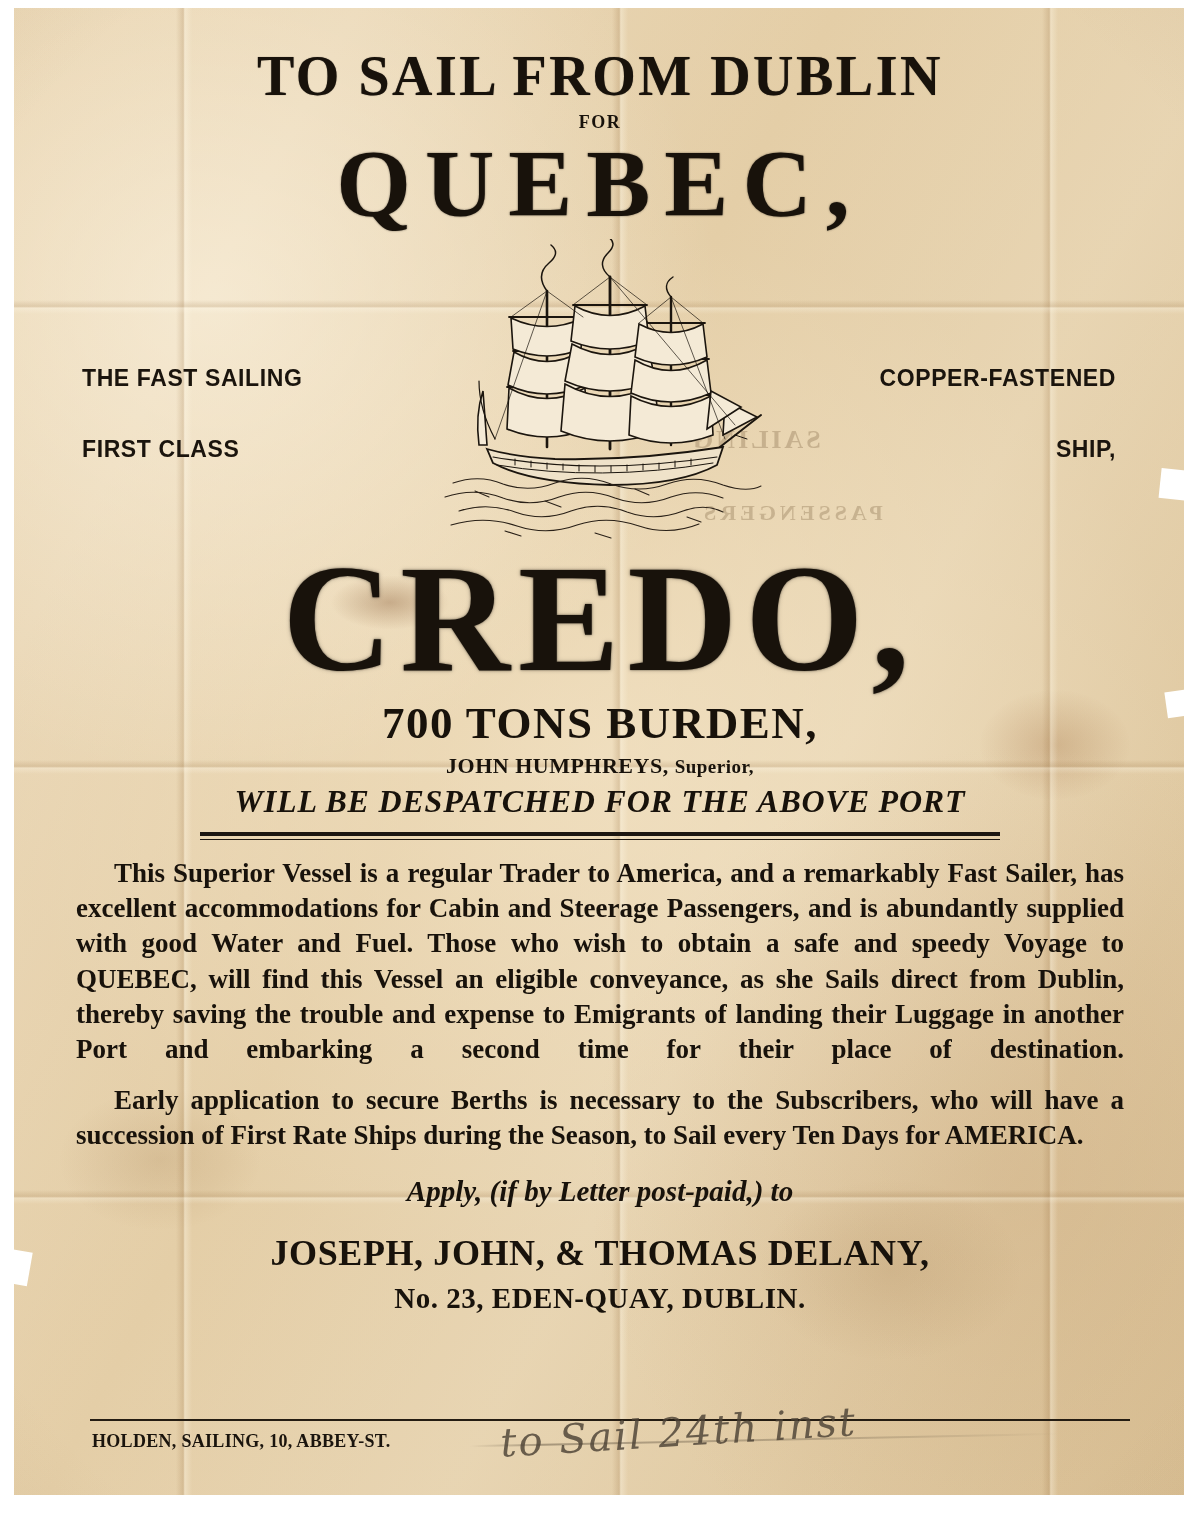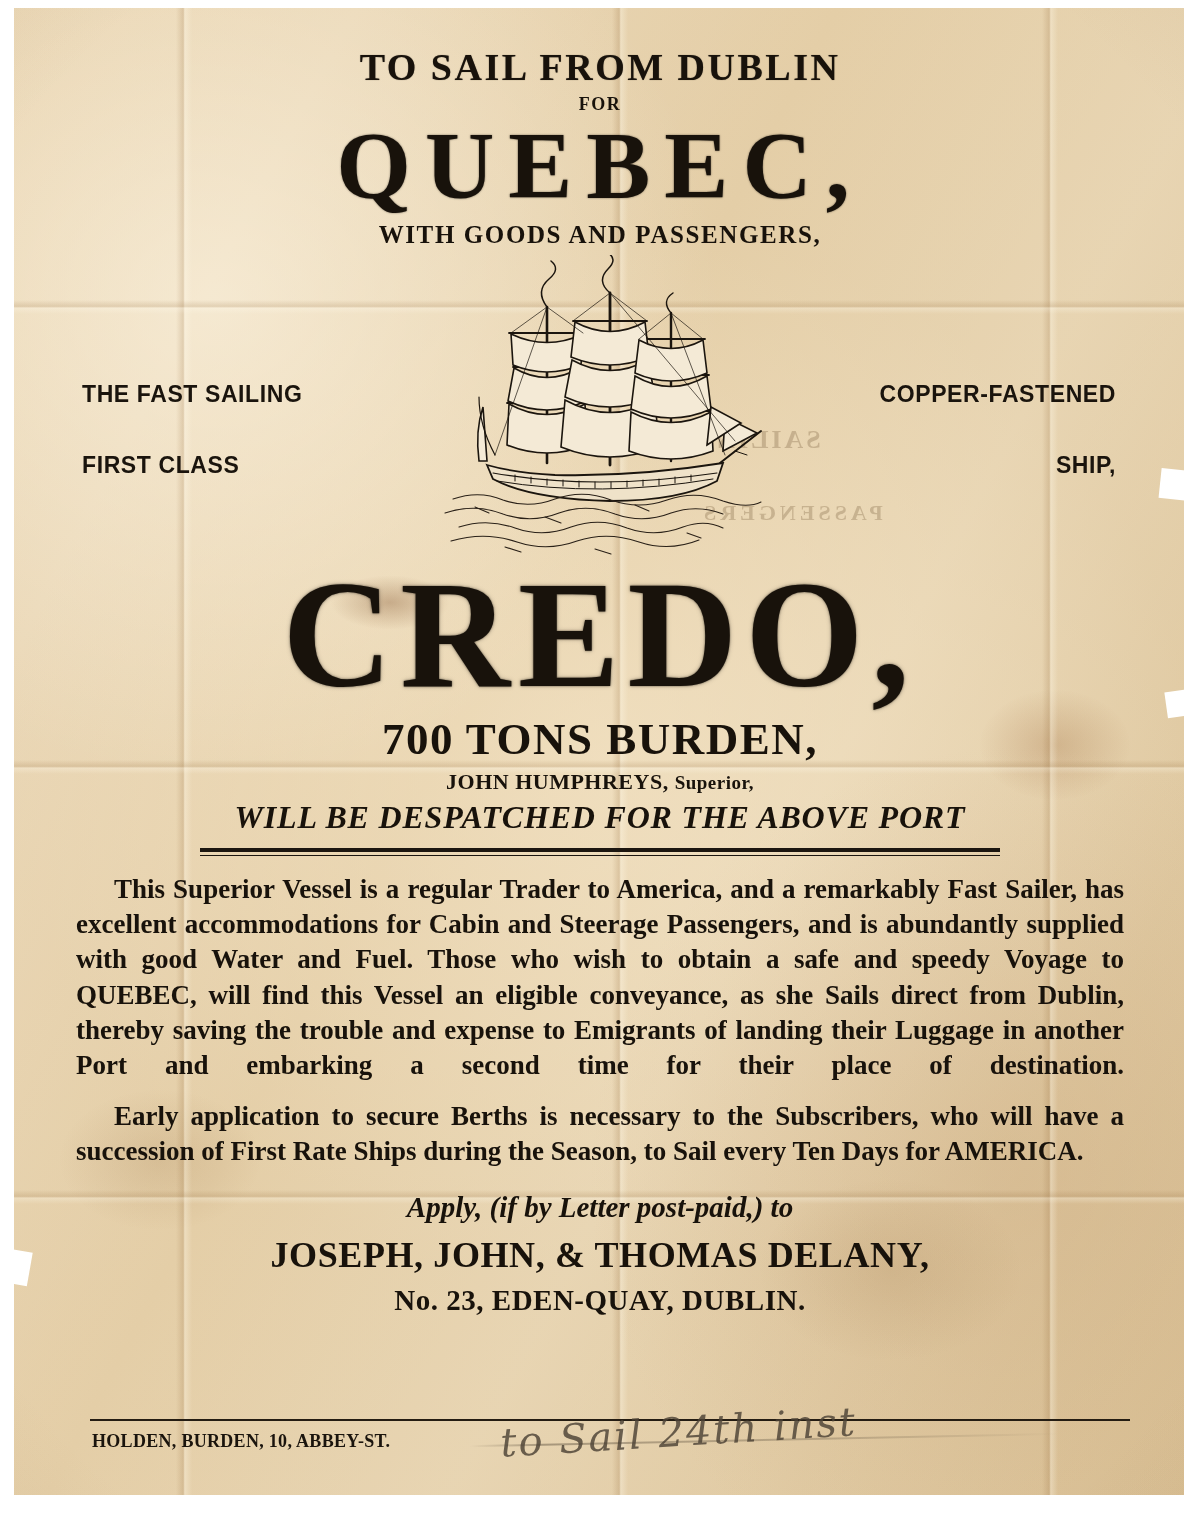--- a/index.html
+++ b/index.html
@@ -76,21 +76,21 @@
     position: relative;
     z-index: 7;
     padding: 42px 60px 0 60px;
     text-align: center;
     color: #18120b;
   }
 
   .line-sail {
     font-family: "Liberation Serif", serif;
     font-weight: bold;
-    font-size: 38px;
+    font-size: 56px;
     letter-spacing: 2.5px;
     line-height: 1.0;
     margin: 6px 0 2px 0;
     text-shadow: 0 0 1px rgba(24,18,11,0.55);
   }
   .line-for {
     font-family: "Liberation Serif", serif;
     font-weight: bold;
     font-size: 18px;
     letter-spacing: 1.5px;
@@ -210,21 +210,21 @@
     color: #18120b;
     font-weight: 600;
   }
   .body-para.last { text-align-last: left; }
 
   .apply-line {
     font-family: "Liberation Serif", serif;
     font-style: italic;
     font-weight: bold;
     font-size: 29px;
-    margin: 22px 0 10px 0;
+    margin: 22px 0 24px 0;
   }
   .firm {
     font-family: "Liberation Serif", serif;
     font-weight: bold;
     font-size: 36px;
     letter-spacing: 0.6px;
     margin: 8px 0 8px 0;
   }
   .address {
     font-family: "Liberation Serif", serif;
@@ -318,21 +318,20 @@
   <div class="edge" style="left:0; bottom:0; width:1200px; height:18px;"></div>
   <div class="edge" style="right:0; top:470px; width:40px; height:30px; transform:rotate(6deg);"></div>
   <div class="edge" style="right:0; top:690px; width:34px; height:26px; transform:rotate(-8deg);"></div>
   <div class="edge" style="left:0; top:1250px; width:30px; height:34px; transform:rotate(10deg);"></div>
 
   <div id="content">
 
     <div class="line-sail">TO SAIL FROM DUBLIN</div>
     <div class="line-for">FOR</div>
     <div class="line-quebec">QUEBEC,</div>
-    <div class="line-goods">WITH GOODS AND PASSENGERS,</div>
 
     <div class="ship-row">
 
       <div class="side-text left">
         <div class="l1">THE FAST SAILING</div>
         <div class="l2">FIRST CLASS</div>
       </div>
 
       <div class="side-text right">
         <div class="l1">COPPER-FASTENED</div>
@@ -414,18 +413,18 @@
     <p class="body-para">This Superior Vessel is a regular Trader to America, and a remarkably Fast Sailer, has excellent accommodations for Cabin and Steerage Passengers, and is abundantly supplied with good Water and Fuel. Those who wish to obtain a safe and speedy Voyage to QUEBEC, will find this Vessel an eligible conveyance, as she Sails direct from Dublin, thereby saving the trouble and expense to Emigrants of landing their Luggage in another Port and embarking a second time for their place of destination.</p>
     <p class="body-para last">Early application to secure Berths is necessary to the Subscribers, who will have a succession of First Rate Ships during the Season, to Sail every Ten Days for AMERICA.</p>
 
     <div class="apply-line">Apply, (if by Letter post-paid,) to</div>
     <div class="firm">JOSEPH, JOHN, &amp; THOMAS DELANY,</div>
     <div class="address">No. 23, EDEN-QUAY, DUBLIN.</div>
   </div>
 
   <div class="footer">
     <div class="footer-rule"></div>
-    <div class="printer">HOLDEN, BURDEN, 10, ABBEY-ST.</div>
+    <div class="printer">HOLDEN, SAILING, 10, ABBEY-ST.</div>
     <div class="pencil-line"></div>
     <div class="handwriting">to Sail 24th inst</div>
   </div>
 
 </div>
 
 </body></html>

